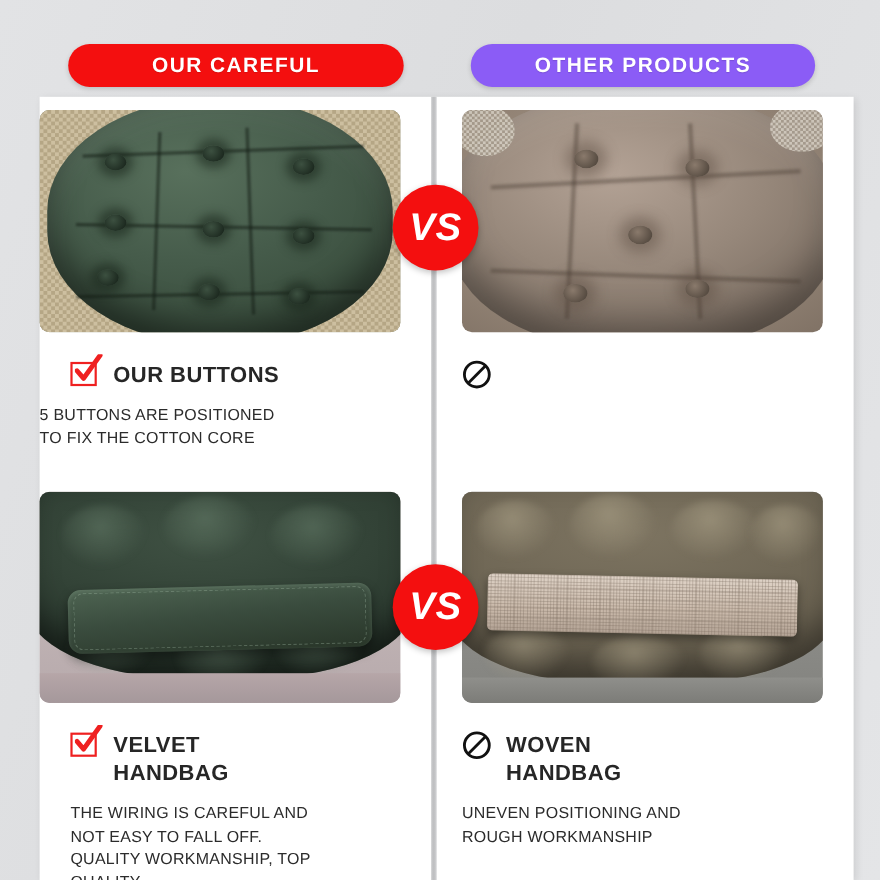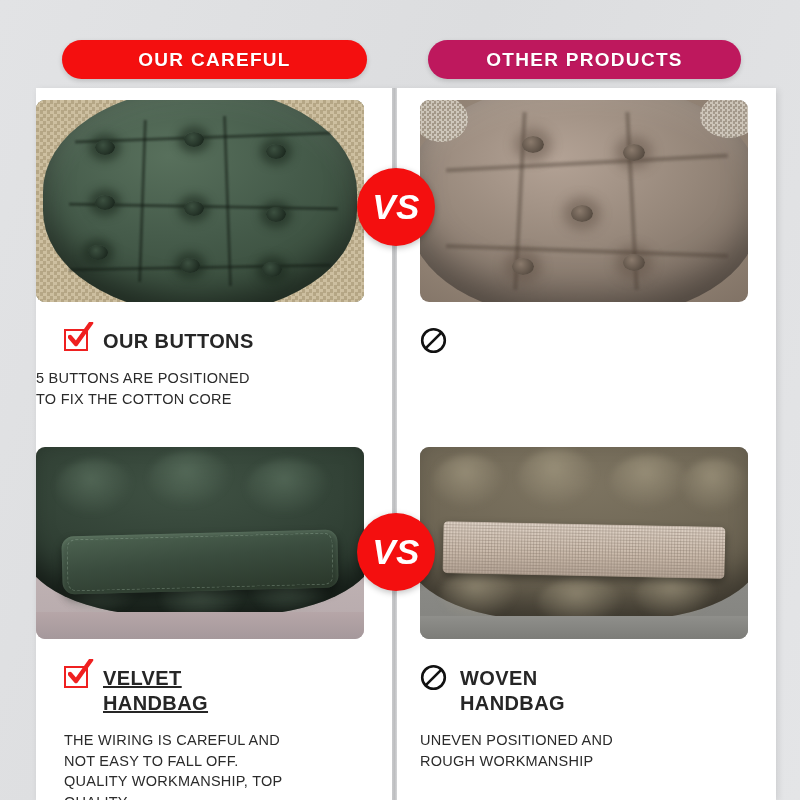--- a/index.html
+++ b/index.html
@@ -55,21 +55,21 @@
     left: 62px;
     top: 40px;
     width: 305px;
     background: #f40f0f;
     box-shadow: 0 2px 5px rgba(0,0,0,0.16);
   }
   .badge-others {
     left: 428px;
     top: 40px;
     width: 313px;
-    background: #be185d;
+    background: #8b5cf6;
     box-shadow: 0 2px 5px rgba(0,0,0,0.16);
   }
 
   
   .col {
     position: absolute;
     width: 340px;
   }
   .col-left  { left: 36px; }
   .col-right { left: 420px; }
@@ -422,21 +422,21 @@
   </div>
 
   <div class="caption">
     <div class="cap-head indent">
       <span class="icon-check">
         <span class="box"></span>
         <svg class="tick" viewBox="0 0 26 28" fill="none" xmlns="http://www.w3.org/2000/svg">
           <path d="M2 15 L8 22 L23 1" stroke="#ef2020" stroke-width="4.4" stroke-linecap="round" stroke-linejoin="round"></path>
         </svg>
       </span>
-      <span class="cap-title" style="white-space:pre-line;text-decoration:underline;">VELVET
+      <span class="cap-title" style="white-space:pre-line;">VELVET
 HANDBAG</span>
     </div>
     <div class="cap-body indent">THE WIRING IS CAREFUL AND
 NOT EASY TO FALL OFF.
 QUALITY WORKMANSHIP, TOP
 QUALITY</div>
   </div>
 </div>
 
 <div class="col col-right row-bottom">
@@ -458,16 +458,16 @@
     <div class="cap-head">
       <span class="icon-ban">
         <svg viewBox="0 0 27 27" fill="none" xmlns="http://www.w3.org/2000/svg">
           <circle cx="13.5" cy="13.5" r="11.3" stroke="#111111" stroke-width="2.6"></circle>
           <line x1="5.6" y1="21.4" x2="21.4" y2="5.6" stroke="#111111" stroke-width="2.6"></line>
         </svg>
       </span>
       <span class="cap-title" style="white-space:pre-line;">WOVEN
 HANDBAG</span>
     </div>
-    <div class="cap-body">UNEVEN POSITIONED AND
+    <div class="cap-body">UNEVEN POSITIONING AND
 ROUGH WORKMANSHIP</div>
   </div>
 </div>
 
 </body></html>

